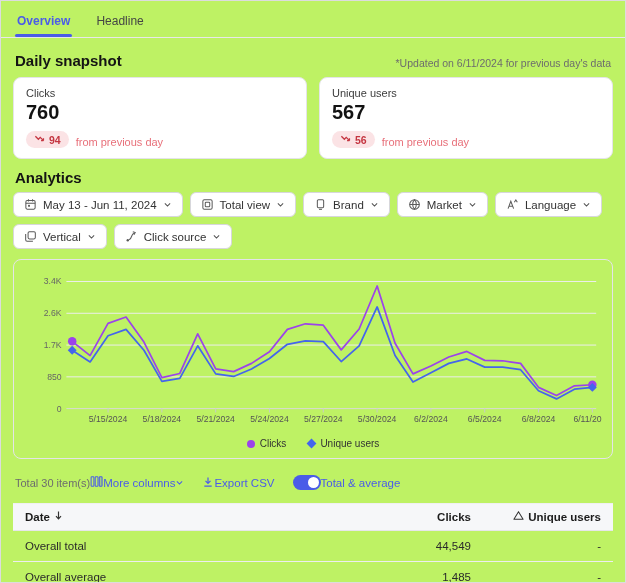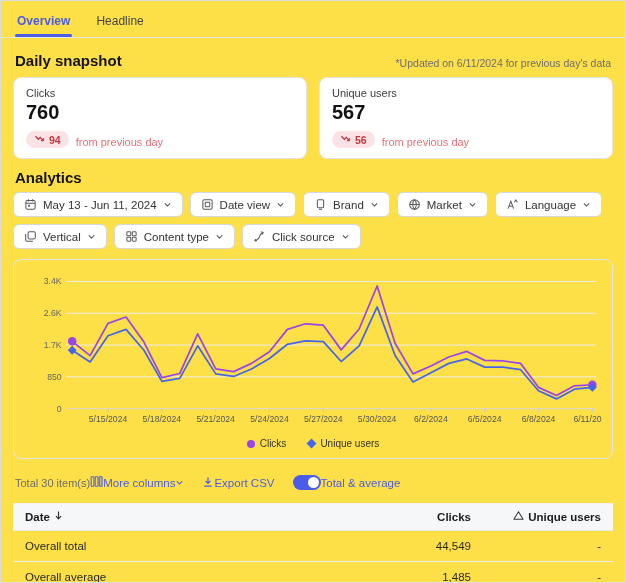--- a/index.html
+++ b/index.html
@@ -1,18 +1,18 @@
 <!DOCTYPE html>
 <html style="--accent: #4a5ce8;"><head>
 <meta charset="utf-8">
 <style>
   * { margin:0; padding:0; box-sizing:border-box; }
   html,body { width:626px; height:583px; }
   body { font-family:"Liberation Sans", sans-serif; background:#fff; color:#222; }
-  .screen { width:626px; height:583px; border:1px solid #dcdcde; overflow:hidden; background:#fde047; position:relative; }
+  .screen { width:626px; height:583px; border:1px solid #dcdcde; overflow:hidden; background:#bef264; position:relative; }
 
   
   .tabs { display:flex; gap:22px; padding:0 14px; height:37px; align-items:flex-end; border-bottom:1px solid #e8e8ea; }
   .tab { font-size:12px; padding:8px 2px 9px; cursor:pointer; color:#454545; position:relative; }
   .tab.active { color:var(--accent); font-weight:bold; }
   .tab.active::after { content:""; position:absolute; left:0; right:0; bottom:0; height:3px; border-radius:2px; background:var(--accent); }
 
   .main { padding:6px 12px 0; }
 
   
@@ -126,21 +126,21 @@
             </svg>
           </span>
         </button>
         <button class="chip">
           <span>
             <svg width="13" height="13" viewBox="0 0 14 14">
               <rect x="2" y="2" width="10" height="10" rx="1.6" stroke="#5a5a5a" stroke-width="1.1" fill="none"></rect>
               <rect x="4.6" y="4.6" width="4.8" height="4.8" rx="0.8" stroke="#5a5a5a" stroke-width="1.1" fill="none"></rect>
             </svg>
           </span>
-          <span>Date view</span>
+          <span>Total view</span>
           <span>
             <svg width="9" height="9" viewBox="0 0 12 12">
               <path d="M2.5 4.5 L6 8 L9.5 4.5" stroke="#555" stroke-width="1.4" fill="none"></path>
             </svg>
           </span>
         </button>
         <button class="chip">
           <span>
             <svg width="13" height="13" viewBox="0 0 14 14">
               <rect x="3.6" y="1.8" width="6.8" height="8.6" rx="1.2" stroke="#5a5a5a" stroke-width="1.1" fill="none"></rect>
@@ -183,36 +183,20 @@
           </span>
         </button>
         <button class="chip">
           <span>
             <svg width="13" height="13" viewBox="0 0 14 14">
               <rect x="4.4" y="1.8" width="7.8" height="7.8" rx="1.4" stroke="#5a5a5a" stroke-width="1.1" fill="none"></rect>
               <path d="M9.6 12.2 H3.4 A1.6 1.6 0 0 1 1.8 10.6 V4.4" stroke="#5a5a5a" stroke-width="1.1" fill="none"></path>
             </svg>
           </span>
           <span>Vertical</span>
-          <span>
-            <svg width="9" height="9" viewBox="0 0 12 12">
-              <path d="M2.5 4.5 L6 8 L9.5 4.5" stroke="#555" stroke-width="1.4" fill="none"></path>
-            </svg>
-          </span>
-        </button>
-        <button class="chip">
-          <span>
-            <svg width="13" height="13" viewBox="0 0 14 14">
-              <rect x="2" y="2" width="4.2" height="4.2" rx="0.9" stroke="#5a5a5a" stroke-width="1.1" fill="none"></rect>
-              <rect x="7.8" y="2" width="4.2" height="4.2" rx="0.9" stroke="#5a5a5a" stroke-width="1.1" fill="none"></rect>
-              <rect x="2" y="7.8" width="4.2" height="4.2" rx="0.9" stroke="#5a5a5a" stroke-width="1.1" fill="none"></rect>
-              <rect x="7.8" y="7.8" width="4.2" height="4.2" rx="0.9" stroke="#5a5a5a" stroke-width="1.1" fill="none"></rect>
-            </svg>
-          </span>
-          <span>Content type</span>
           <span>
             <svg width="9" height="9" viewBox="0 0 12 12">
               <path d="M2.5 4.5 L6 8 L9.5 4.5" stroke="#555" stroke-width="1.4" fill="none"></path>
             </svg>
           </span>
         </button>
         <button class="chip">
           <span>
             <svg width="13" height="13" viewBox="0 0 14 14">
               <circle cx="3" cy="11" r="1.3" fill="#5a5a5a"></circle>

